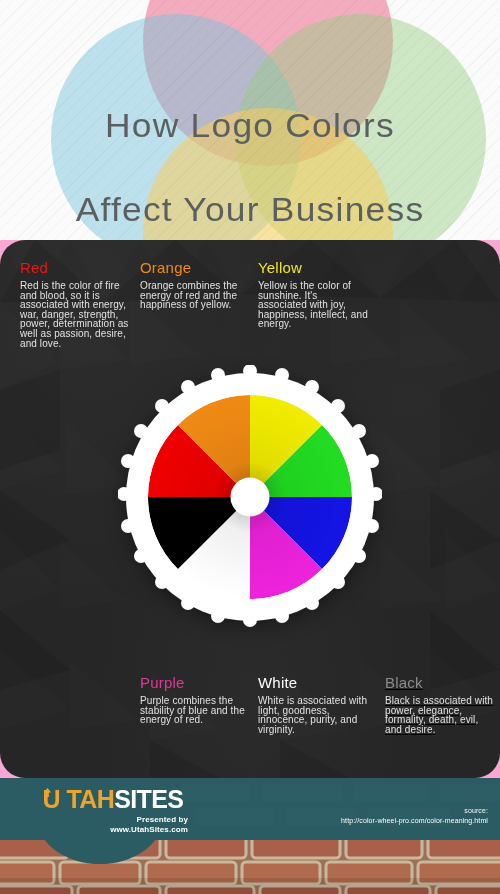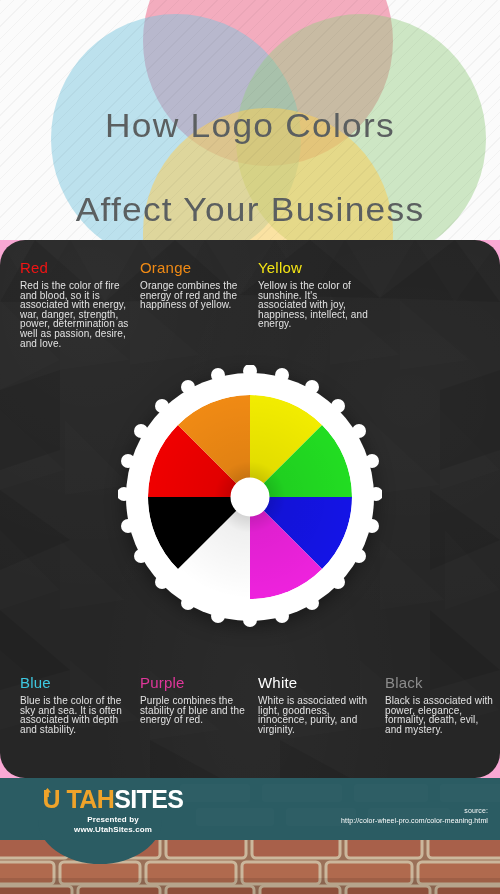--- a/index.html
+++ b/index.html
@@ -134,21 +134,21 @@
   }
 
   .blk-red    { left: 20px;  top: 20px;  }
   .blk-orange { left: 140px; top: 20px;  }
   .blk-yellow { left: 258px; top: 20px;  }
   .blk-green  { left: 385px; top: 20px;  }
 
   .blk-blue   { left: 20px;  top: 435px; }
   .blk-purple { left: 140px; top: 435px; }
   .blk-white  { left: 258px; top: 435px; }
-  .blk-black  { left: 385px; top: 435px; }
+  .blk-black  { left: 385px; top: 435px; text-decoration: underline; }
 
   
   .wheel-wrap {
     position: absolute;
     left: 118px;
     top: 125px;
     width: 264px;
     height: 264px;
   }
   .wheel-glow {
@@ -227,20 +227,21 @@
     width: 9px;
     height: 9px;
   }
   .logo-sub {
     margin-top: 3px;
     font-size: 8px;
     font-weight: 700;
     line-height: 10px;
     color: #ffffff;
     letter-spacing: 0.1px;
+    text-align: right;
   }
   .source {
     position: absolute;
     right: 12px;
     top: 28px;
     text-align: right;
     z-index: 4;
     color: #ffffff;
     font-size: 7px;
     line-height: 9.5px;
@@ -400,38 +401,34 @@
           <circle cx="132" cy="132" r="17" fill="#ffffff"></circle>
           <circle cx="132" cy="132" r="11.5" fill="none" stroke="#ffffff" stroke-width="0"></circle>
           <circle cx="132" cy="132" r="11" fill="none"></circle>
           <circle cx="132" cy="132" r="11" fill="none" stroke="rgba(255,255,255,0)"></circle>
           <circle cx="132" cy="132" r="17" fill="none" stroke="#ffffff" stroke-width="5"></circle>
           <circle cx="132" cy="132" r="6.5" fill="#ffffff"></circle>
         </g>
       </svg>
     </div>
 
-    <div class="color-block blk-blue">
-      <div class="cb-title" style="color:#3ec8e0">Blue</div>
-      <div class="cb-desc">Blue is the color of the sky and sea. It is often associated with depth and stability.</div>
-    </div>
 
     <div class="color-block blk-purple">
       <div class="cb-title" style="color:#e0379b">Purple</div>
       <div class="cb-desc">Purple combines the stability of blue and the energy of red.</div>
     </div>
 
     <div class="color-block blk-white">
       <div class="cb-title" style="color:#ffffff">White</div>
       <div class="cb-desc">White is associated with light, goodness, innocence, purity, and virginity.</div>
     </div>
 
     <div class="color-block blk-black">
       <div class="cb-title" style="color:#8c8c8c">Black</div>
-      <div class="cb-desc">Black is associated with power, elegance, formality, death, evil, and mystery.</div>
+      <div class="cb-desc">Black is associated with power, elegance, formality, death, evil, and desire.</div>
     </div>
 
   </div>
 
   <div class="footer">
 
     <svg class="brick" width="500" height="116" viewBox="0 0 500 116" aria-hidden="true">
       <rect x="0" y="0" width="500" height="116" fill="#9a7058"></rect>
       <g stroke="#cbb79c" stroke-width="3" fill="none">
         <g fill="#a8604a">

